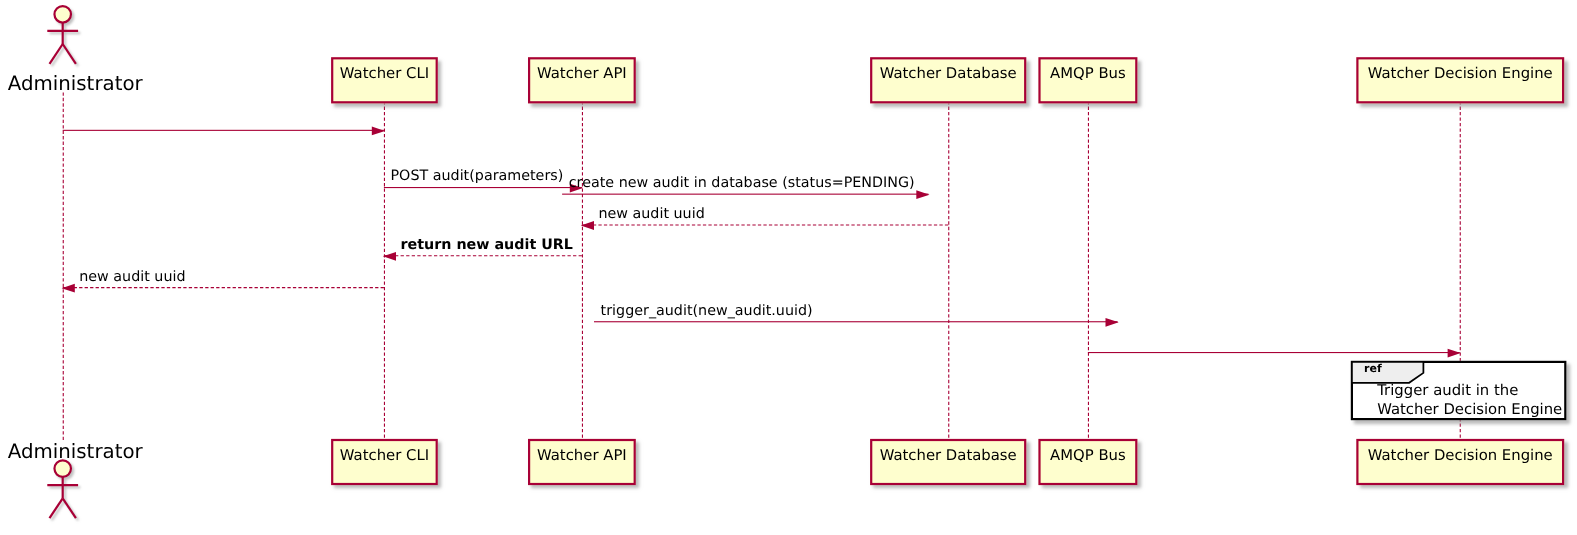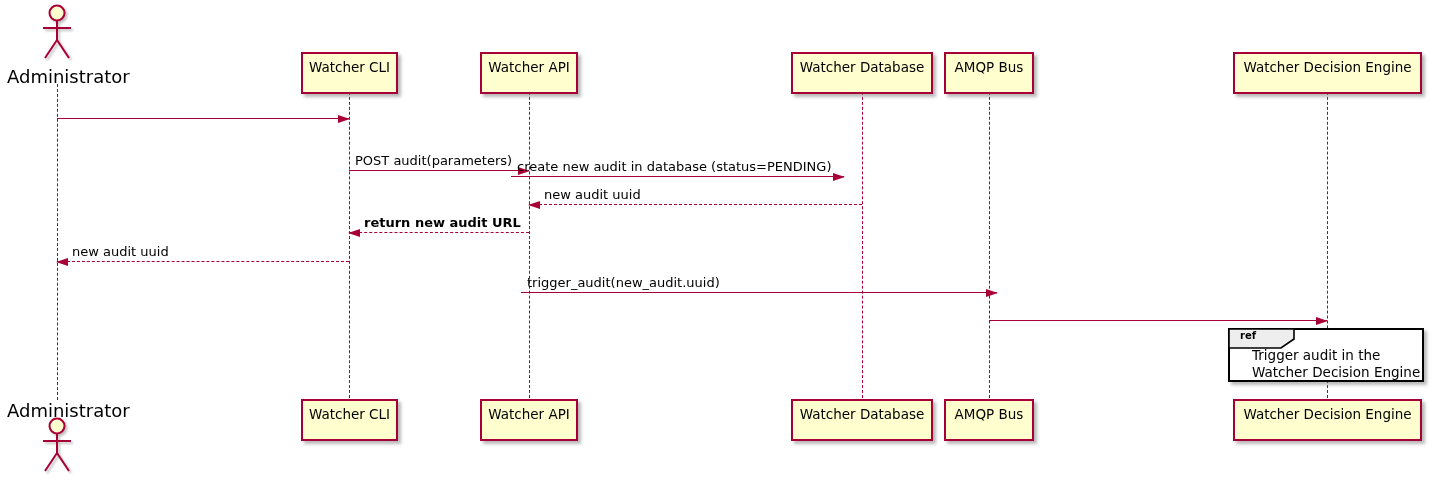--- a/index.html
+++ b/index.html
@@ -147,21 +147,21 @@
     <span class="arrowhead"></span>
   </div>
   <div class="msg dashed to-left" style="left:349px;top:211px;width:180px;font-weight:bold;">
     <span class="msg-label">return new audit URL</span>
     <span class="arrowhead"></span>
   </div>
   <div class="msg dashed to-left" style="left:57px;top:240px;width:292px;">
     <span class="msg-label">new audit uuid</span>
     <span class="arrowhead"></span>
   </div>
-  <div class="msg solid to-right" style="left:521px;top:271px;width:460px;padding-left:16px;">
+  <div class="msg solid to-right" style="left:540px;top:271px;width:460px;padding-left:16px;">
     <span class="msg-label">trigger_audit(new_audit.uuid)</span>
     <span class="arrowhead"></span>
   </div>
   <div class="msg solid to-right" style="left:989px;top:299px;width:338px;">
     <span class="arrowhead"></span>
   </div>
 
   <div class="participant" style="left:301px; top:52px;width:97px;">Watcher CLI</div>
   <div class="participant" style="left:480px; top:52px;width:98px;">Watcher API</div>
   <div class="participant" style="left:791px; top:52px;width:142px;">Watcher Database</div>

